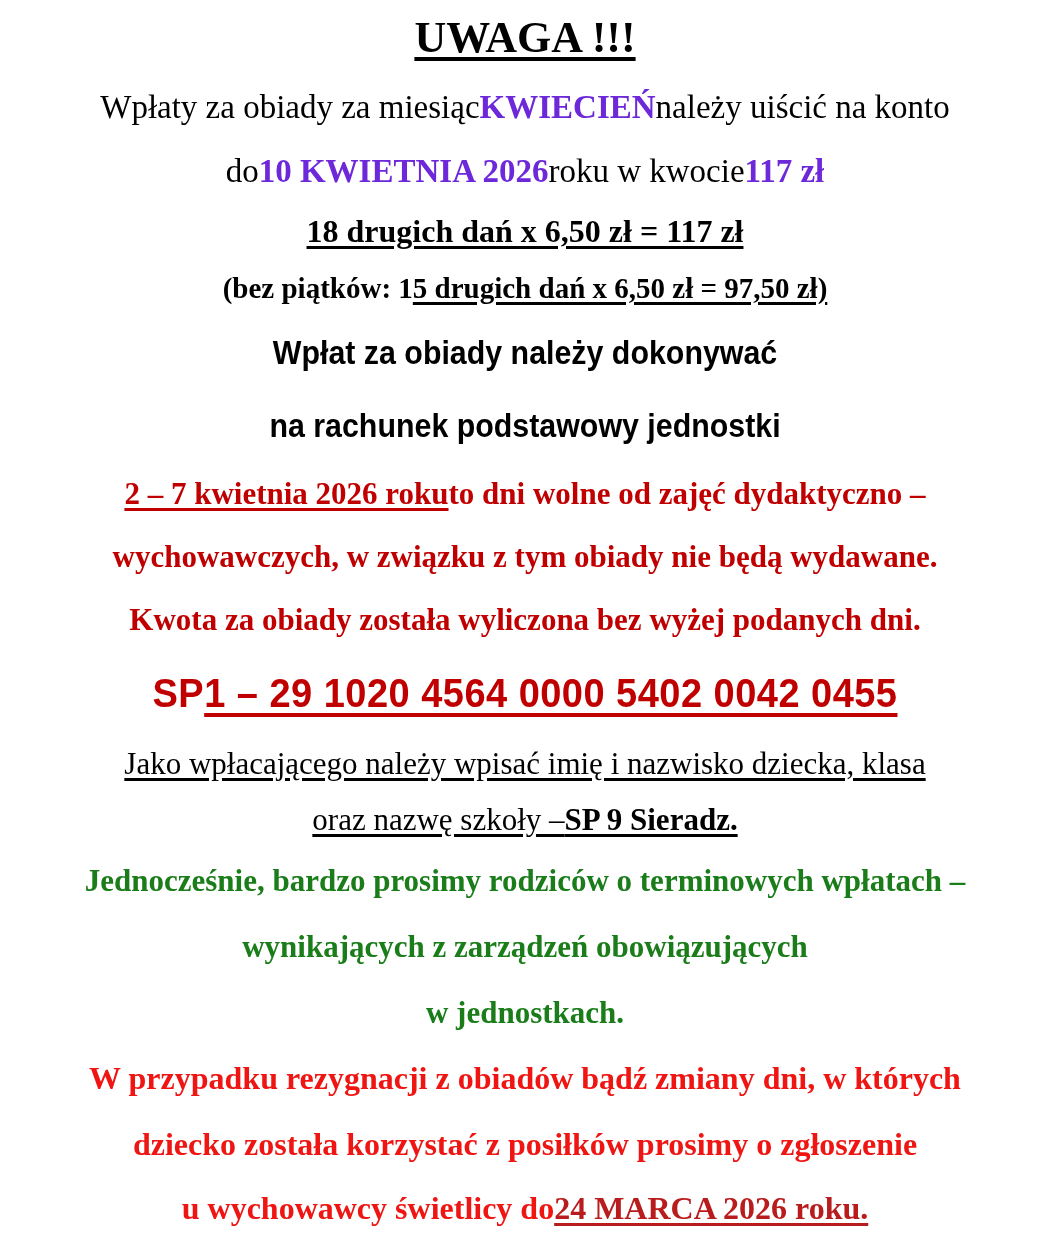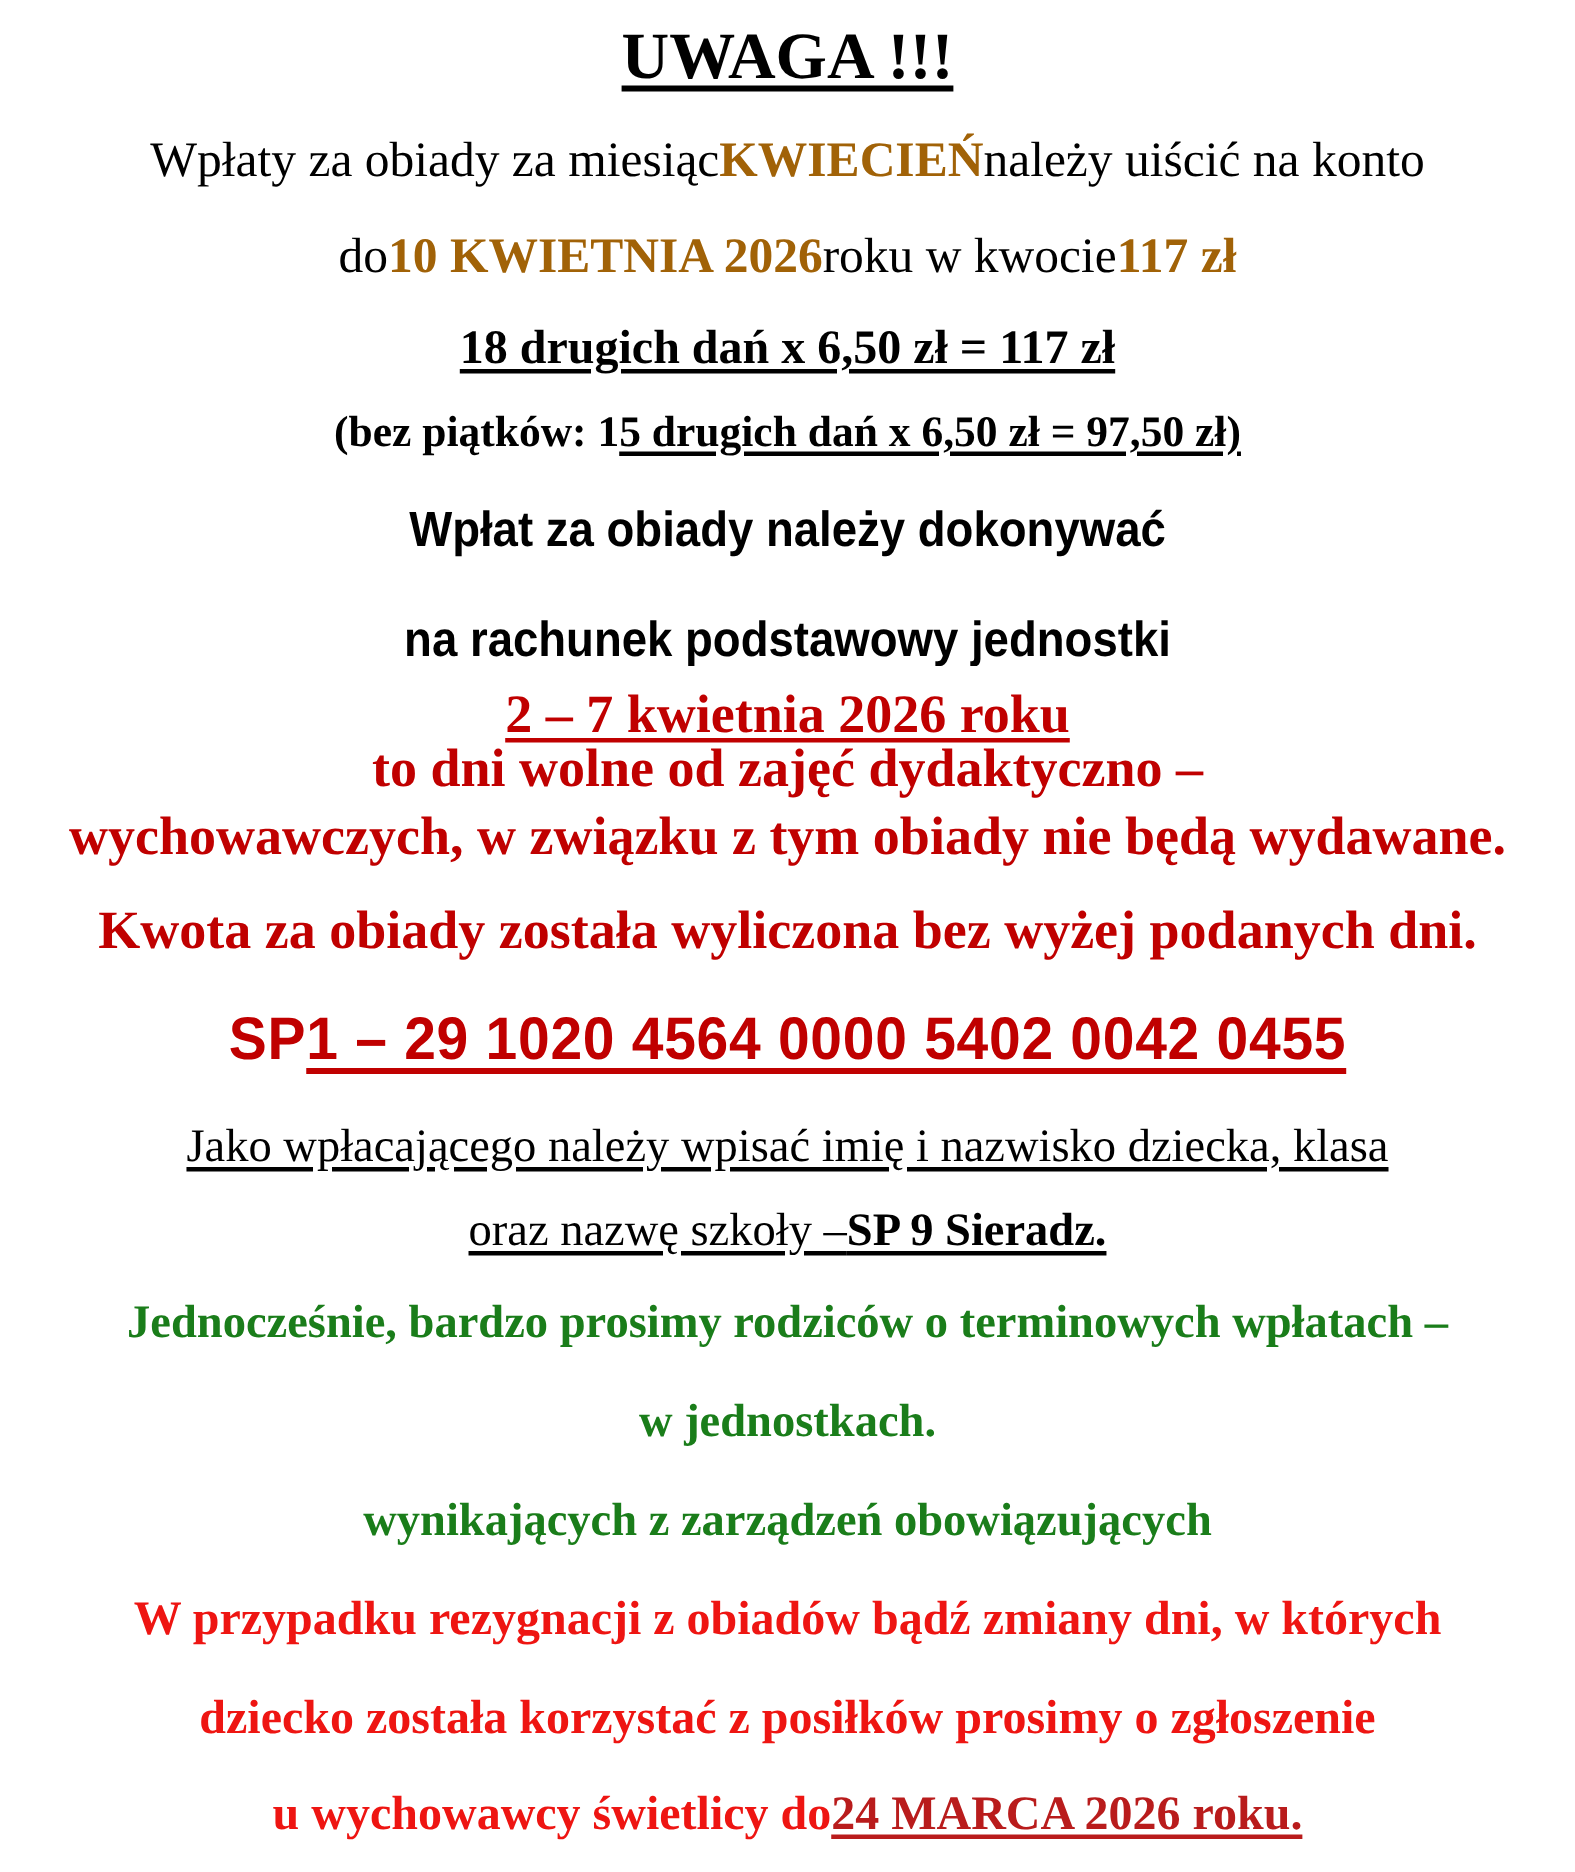--- a/index.html
+++ b/index.html
@@ -46,21 +46,21 @@
     font-size: 33px;
     font-weight: normal;
     height: 62px;
     display: flex;
     align-items: center;
     justify-content: center;
   }
   .body-line.first { height: 66px; }
 
   .bold { font-weight: bold; }
-  .red-bright { color: #a16207; }
+  .red-bright { color: #6d28d9; }
   .red-dark   { color: #b91c1c; }
 
   .ul {
     text-decoration: underline;
     text-underline-offset: 4px;
     text-decoration-thickness: 3px;
   }
 
   
   .calc-line {
@@ -80,28 +80,27 @@
     font-weight: bold;
     height: 73px;
     display: flex;
     align-items: center;
     justify-content: center;
     transform: scaleX(0.92);
   }
 
   
   .red-line {
-    font-size: 36px;
+    font-size: 31px;
     font-weight: bold;
     color: #c00000;
     height: 63px;
     display: flex;
     align-items: center;
     justify-content: center;
-    flex-direction: column;
   }
 
   
   .account-line {
     font-family: "Liberation Sans Narrow", "Liberation Sans", "DejaVu Sans", sans-serif;
     font-size: 40px;
     font-weight: bold;
     color: #c00000;
     height: 84px;
     display: flex;
@@ -204,24 +203,24 @@
   </div>
   <div class="line payer-line">
     <span class="ul"> oraz nazwę szkoły – </span>
       <span class="ul bold">SP 9 Sieradz.</span>
   </div>
 
   <div class="line green-line">
     <span>Jednocześnie, bardzo prosimy rodziców o terminowych wpłatach –</span>
   </div>
   <div class="line green-line">
+    <span>wynikających z zarządzeń obowiązujących</span>
+  </div>
+  <div class="line green-line">
     <span>w jednostkach.</span>
-  </div>
-  <div class="line green-line">
-    <span>wynikających z zarządzeń obowiązujących</span>
   </div>
 
   <div class="line final-line">
     <span>W przypadku rezygnacji z obiadów bądź zmiany dni, w których</span>
   </div>
   <div class="line final-line">
     <span>dziecko została korzystać z posiłków prosimy o zgłoszenie</span>
   </div>
   <div class="line final-line last">
     <span>u wychowawcy świetlicy do </span>

